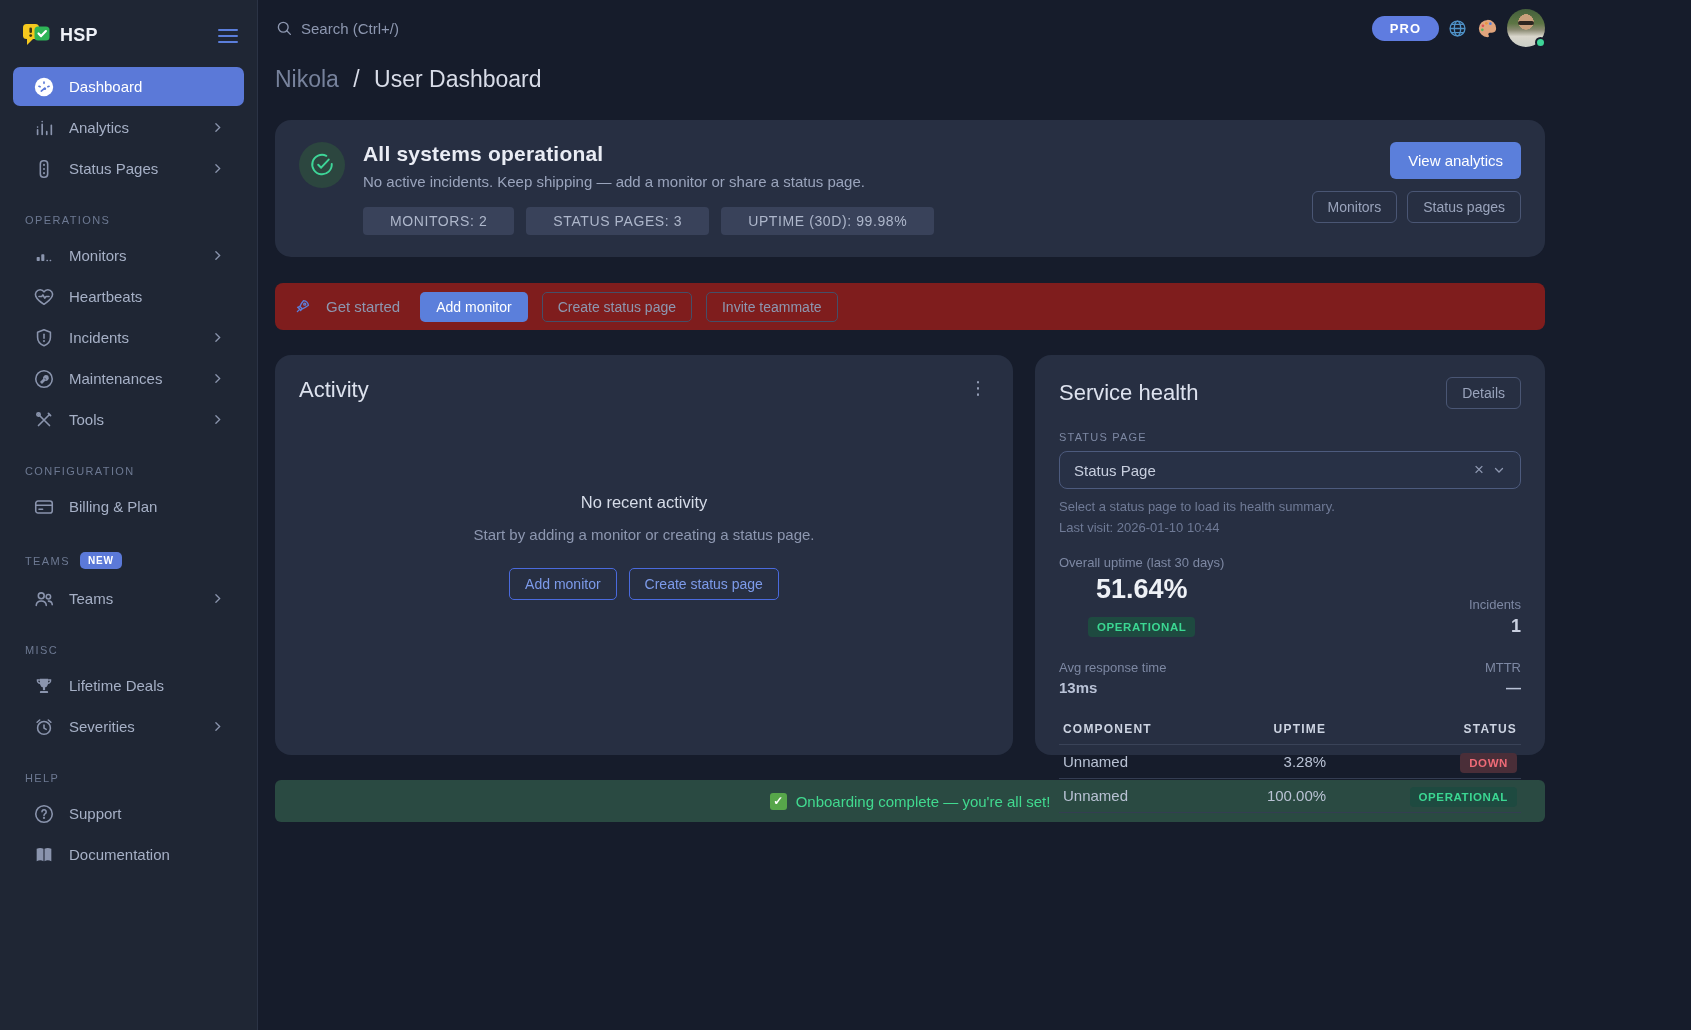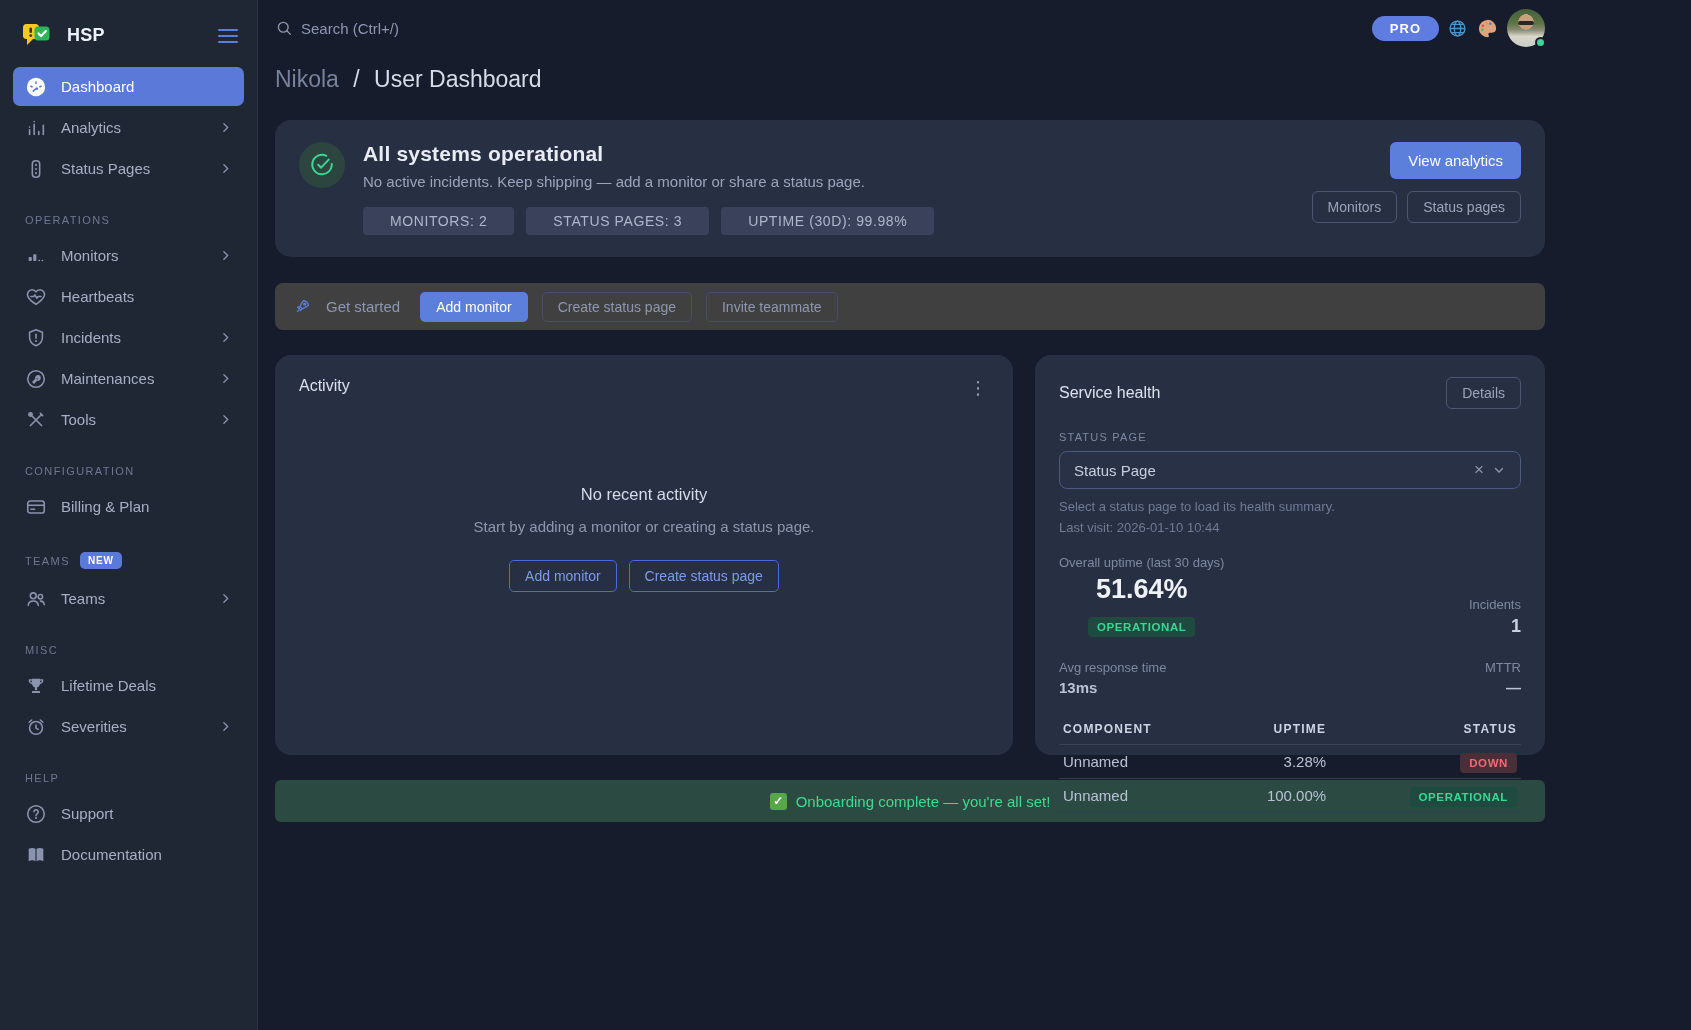--- a/index.html
+++ b/index.html
@@ -7,26 +7,26 @@
   body {
     font-family:"Liberation Sans", sans-serif;
     background:#161c2b; color:#c4ccdd; display:flex;
   }
   
   .sidebar {
     width:258px; min-width:258px; height:100%; background:#1f2634;
     border-right:1px solid #2b3345; padding:14px 0 10px; overflow:hidden;
   }
   .side-head { display:flex; align-items:center; padding:8px 18px 16px 22px; }
-  .logo-wrap { display:flex; align-items:center; gap:15px; flex:1; }
+  .logo-wrap { display:flex; align-items:center; gap:8px; flex:1; }
   .logo-name { color:#eef1f7; font-size:18px; font-weight:bold; letter-spacing:.3px; }
   .hamburger { cursor:pointer; display:flex; }
   .nav-item {
     display:flex; align-items:center; gap:14px; height:39px; margin:2px 13px;
-    padding:0 12px; border-radius:7px; color:#a6b0c6; font-size:15px; cursor:pointer;
+    padding:0 20px; border-radius:7px; color:#a6b0c6; font-size:15px; cursor:pointer;
   }
   .nav-item .nav-icon { display:flex; width:22px; justify-content:center; color:#8a94ad; }
   .nav-item .nav-label { flex:1; }
   .nav-item .nav-chevron { display:flex; color:#8a94ad; }
   .nav-item.active { background:#5b79d8; color:#ffffff; }
   .nav-item.active .nav-icon, .nav-item.active .nav-chevron { color:#ffffff; }
   .nav-section {
     margin:26px 25px 10px; font-size:11px; letter-spacing:1.4px; color:#6d7992;
     display:flex; align-items:center; gap:10px;
   }
@@ -83,29 +83,29 @@
   .btn { border-radius:6px; cursor:pointer; font-family:"Liberation Sans", sans-serif; display:inline-block; }
   .btn-primary { background:#5b7fdb; color:#fff; font-size:15px; padding:10px 18px; border:none; }
   .btn-outline {
     background:transparent; color:#9aa4bc; font-size:14px; padding:7px 15px;
     border:1px solid #4a5674;
   }
   .hero-secondary { display:flex; gap:10px; }
   
   .getstarted {
     height:47px; display:flex; align-items:center; gap:14px; padding:0 18px;
-    background:#404040; border-radius:8px; margin-bottom:25px;
+    background:#7f1d1d; border-radius:8px; margin-bottom:25px;
   }
   .gs-label { color:#8d97b0; font-size:15px; margin-right:6px; }
   .btn-sm-primary { background:#5b7fdb; color:#fff; font-size:14px; padding:7px 16px; border:none; border-radius:5px; }
   .btn-sm-outline { background:transparent; color:#8d97b0; font-size:14px; padding:6px 15px; border:1px solid #454f68; border-radius:5px; }
   
   .grid { display:grid; grid-template-columns:738px 510px; gap:22px; margin-bottom:25px; }
   .activity { height:400px; padding:22px 24px; position:relative; }
-  .card-title { color:#dde2ee; font-size:16px; }
+  .card-title { color:#dde2ee; font-size:22px; }
   .kebab { position:absolute; top:20px; right:20px; color:#9aa4bc; font-size:18px; cursor:pointer; padding:2px 6px; }
   .empty { text-align:center; margin-top:90px; }
   .empty-title { color:#d6dce8; font-size:16.5px; }
   .empty-sub { color:#8d97b0; font-size:15px; margin-top:14px; }
   .empty-actions { display:flex; gap:12px; justify-content:center; margin-top:25px; }
   .btn-blue-outline {
     background:transparent; color:#7d9bea; font-size:14px; padding:7px 15px;
     border:1px solid #4a6add; border-radius:5px;
   }
   

